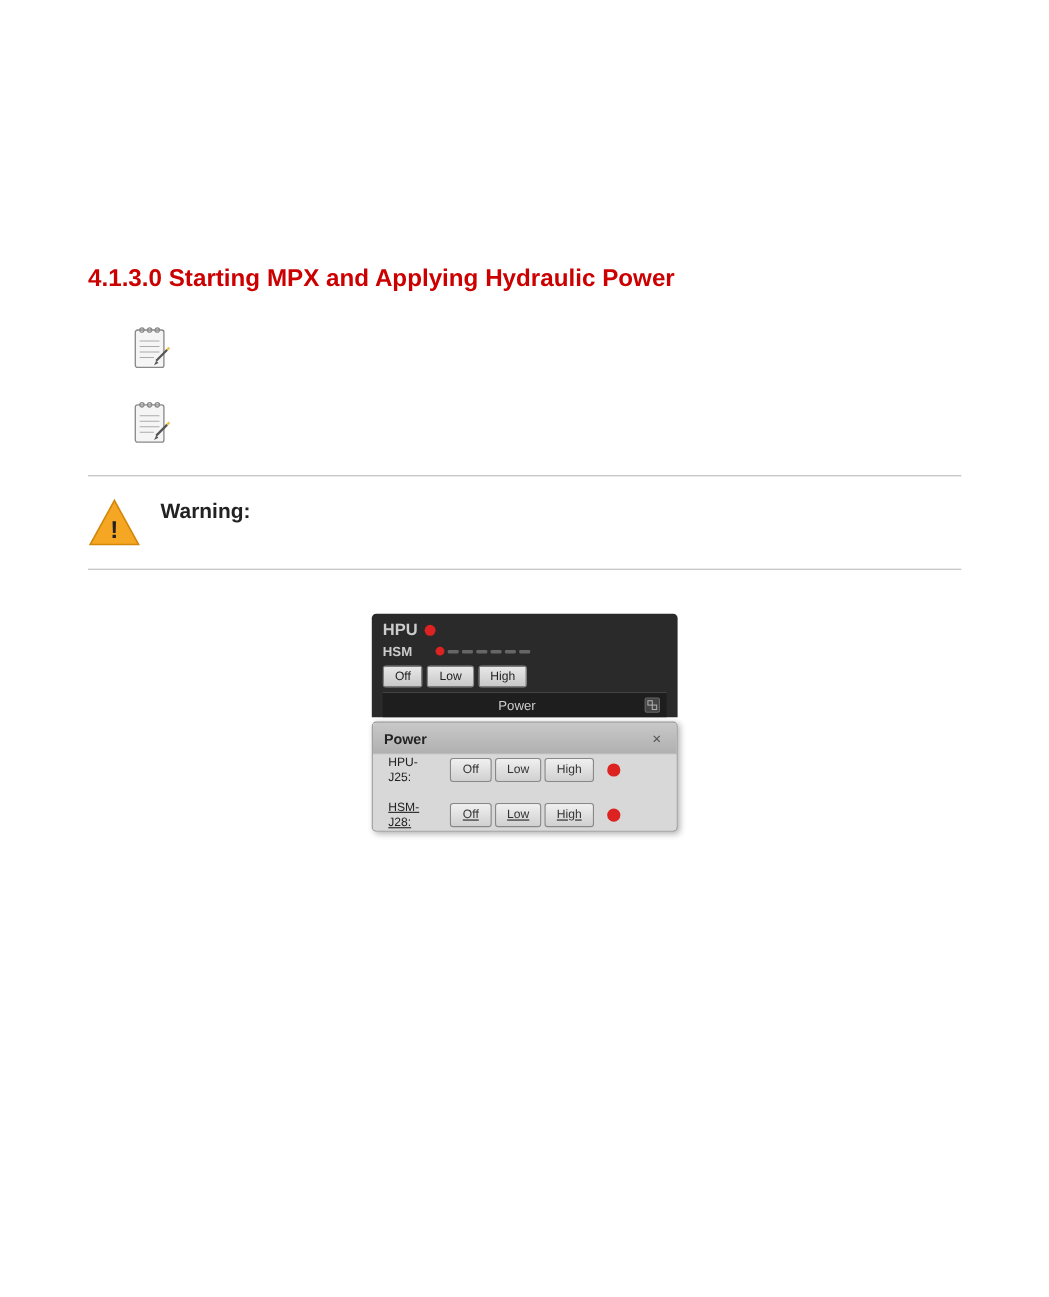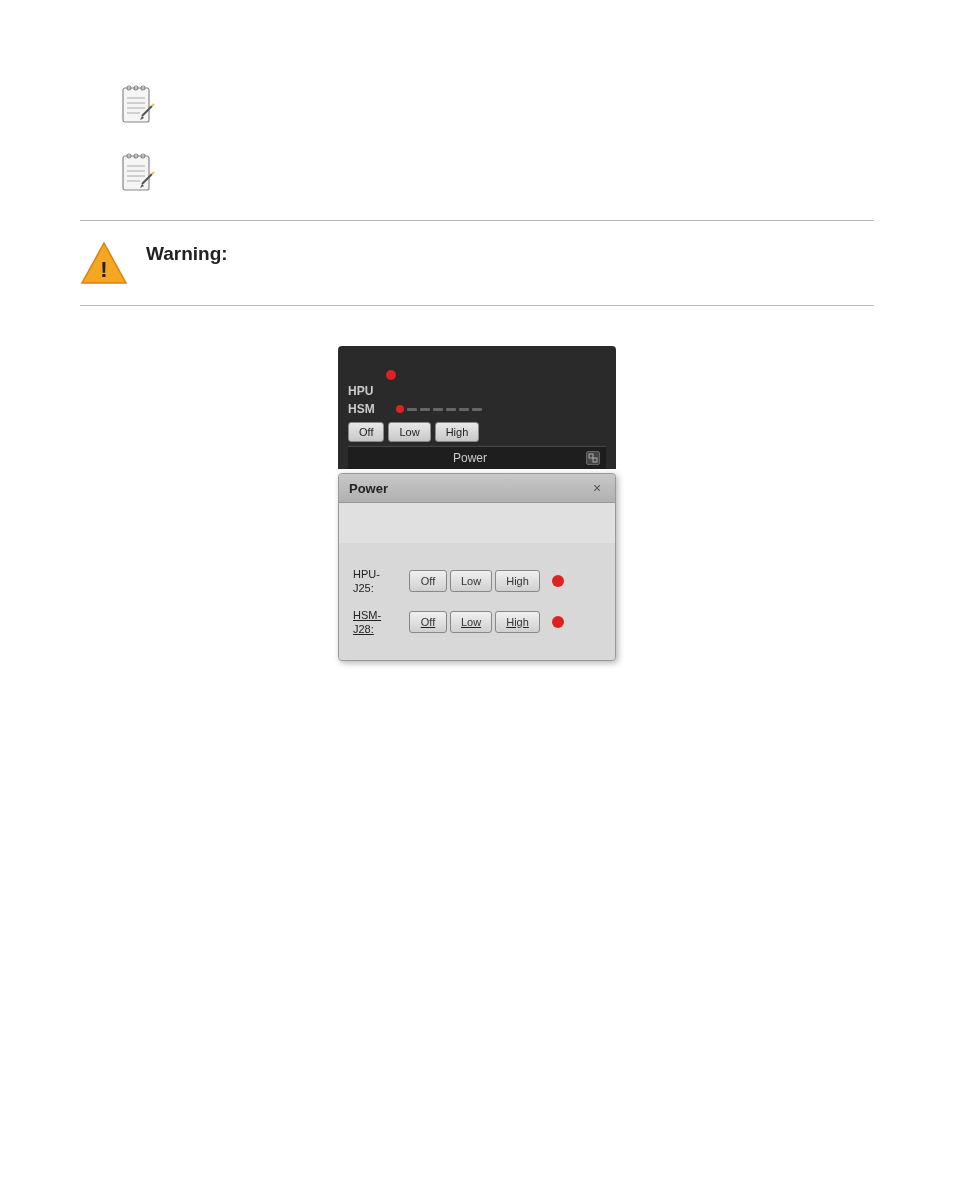--- a/index.html
+++ b/index.html
@@ -96,24 +96,23 @@
 
     .hpu-row {
       display: flex;
       align-items: center;
       gap: 6px;
       margin-bottom: 4px;
     }
 
     .hpu-label {
       color: #ccc;
-      font-size: 12px;
+      font-size: 15px;
       font-weight: bold;
       width: 32px;
-      margin-top: 32px;
     }
 
     .red-dot {
       width: 10px;
       height: 10px;
       background: #dd2222;
       border-radius: 50%;
       display: inline-block;
     }
 
@@ -227,23 +226,22 @@
       cursor: pointer;
       width: 16px;
       height: 16px;
       display: flex;
       align-items: center;
       justify-content: center;
     }
 
     .power-popup-body {
       background: #d8d8d8;
-      padding: 24px 14px;
+      padding: 0 14px;
       border-radius: 0 0 4px 4px;
-      margin-top: 40px;
     }
 
     .power-row-item {
       display: flex;
       align-items: center;
       gap: 8px;
       margin-bottom: 12px;
     }
 
     .power-row-item:last-child {
@@ -282,20 +280,21 @@
       border-radius: 50%;
       margin-left: 4px;
     }
 
   </style>
 </head>
 <body>
 
 <div class="page-content">
 
+  <h2 class="section-heading">4.1.3.0 Starting MPX and Applying Hydraulic Power</h2>
 
   <div class="note-block">
     <div class="note-icon">
       <svg viewBox="0 0 36 44" xmlns="http://www.w3.org/2000/svg">
 
         <rect x="3" y="4" width="26" height="34" rx="2" fill="#f5f5f5" stroke="#888" stroke-width="1.2"></rect>
 
         <line x1="7" y1="14" x2="25" y2="14" stroke="#aaa" stroke-width="1"></line>
         <line x1="7" y1="19" x2="25" y2="19" stroke="#aaa" stroke-width="1"></line>
         <line x1="7" y1="24" x2="25" y2="24" stroke="#aaa" stroke-width="1"></line>

